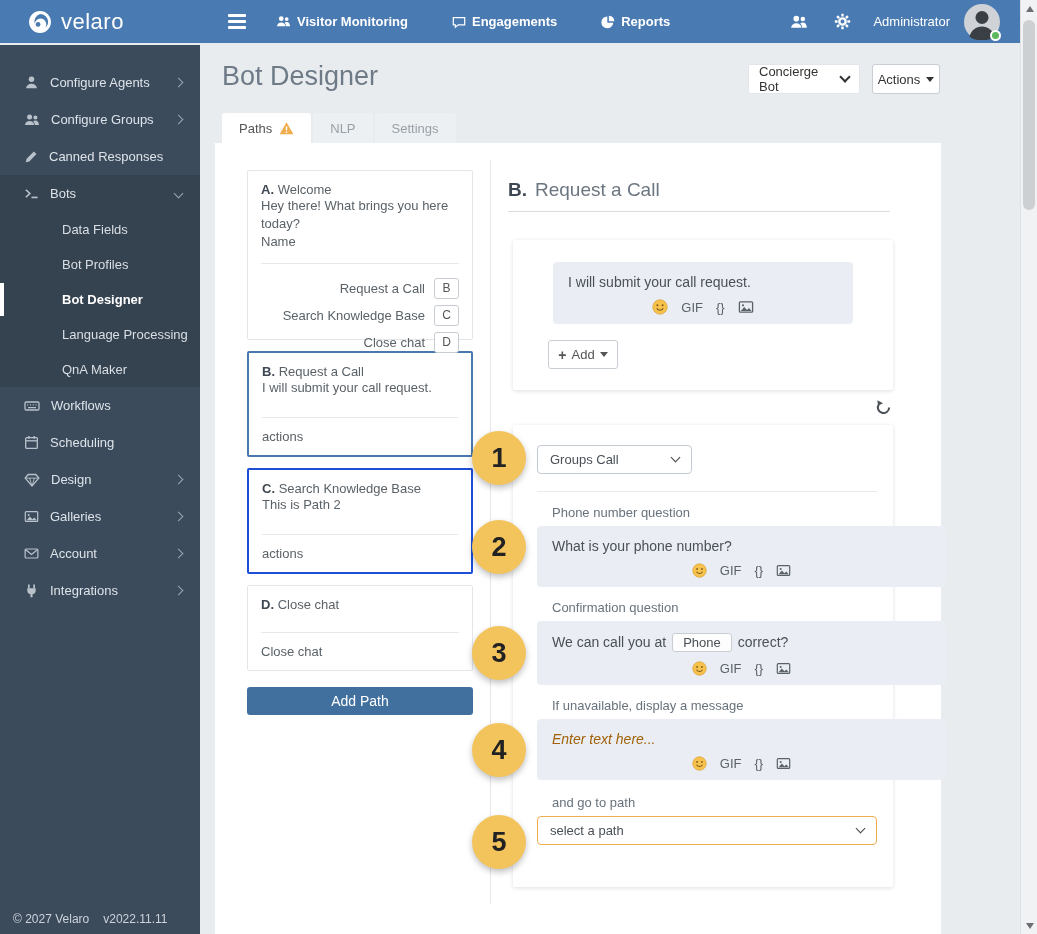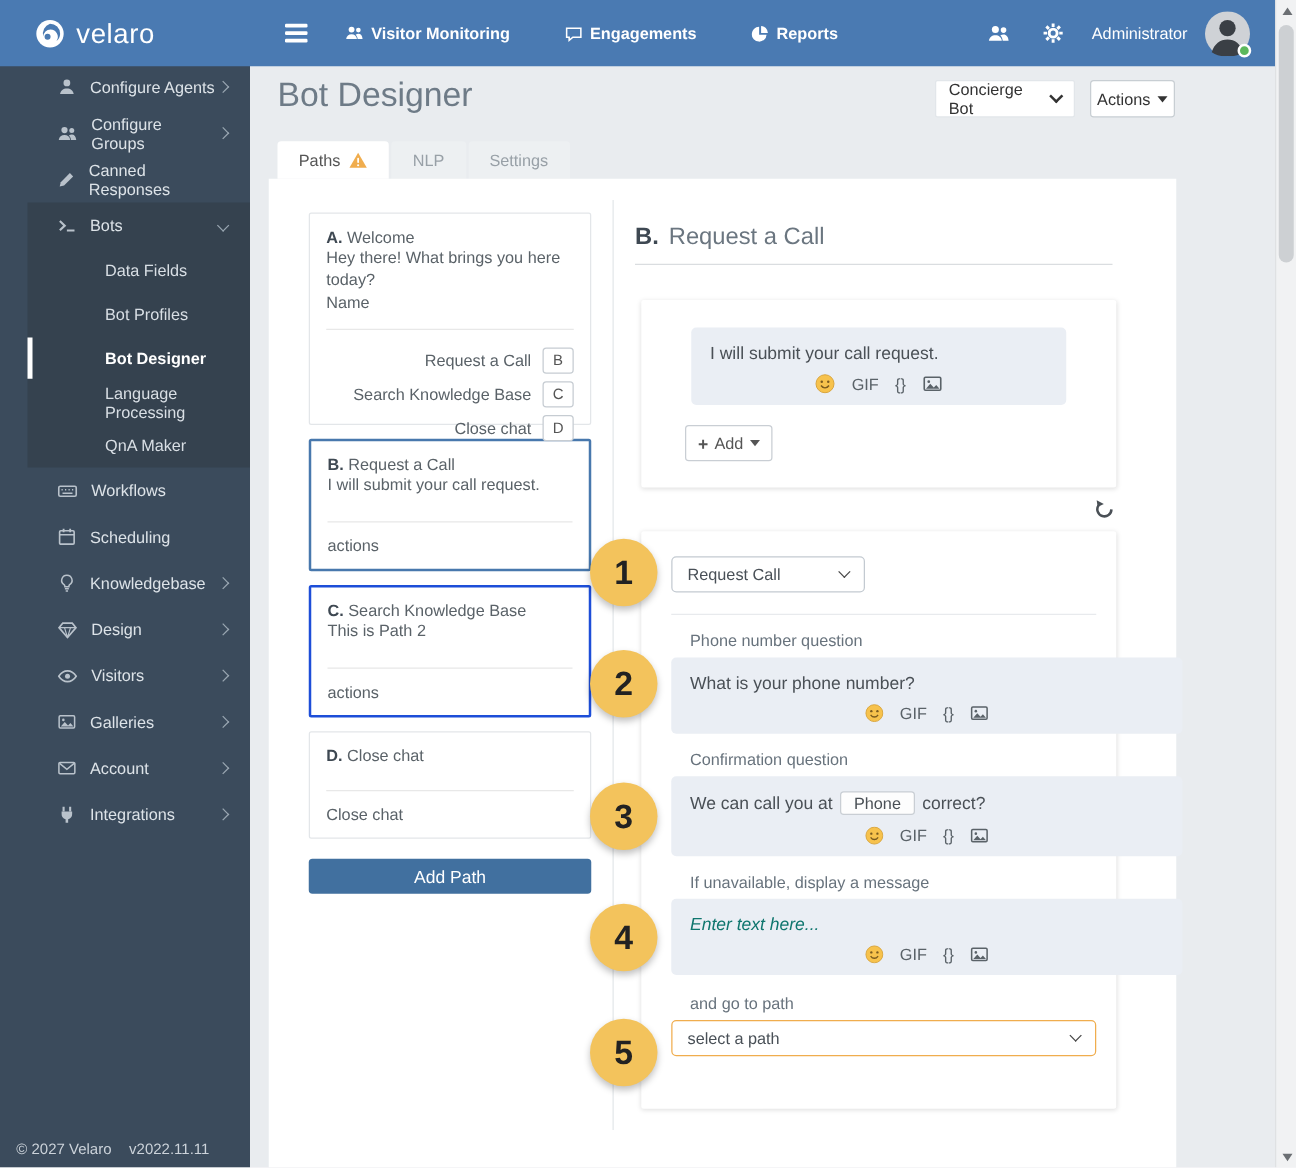--- a/index.html
+++ b/index.html
@@ -5,35 +5,35 @@
   * { margin:0; padding:0; box-sizing:border-box; }
   html,body { width:1037px; height:934px; }
   body {
     font-family:"Liberation Sans", sans-serif;
     background:#e9ecef; position:relative; overflow:hidden;
     color:#555;
   }
   svg.ic { display:inline-block; vertical-align:middle; }
 
   
-  .topbar{position:absolute;left:0;top:0;right:17px;height:53px;background:#4a7ab2;display:flex;align-items:center;z-index:30;}
+  .topbar{position:absolute;left:0;top:0;right:17px;height:43px;background:#4a7ab2;display:flex;align-items:center;z-index:30;}
   .brand{width:200px;display:flex;align-items:center;gap:9px;padding-left:28px;color:#fff;font-size:22px;font-weight:400;letter-spacing:.5px;}
   .hamburger{margin-left:22px;cursor:pointer;display:flex;flex-direction:column;gap:3px;padding:6px;}
   .hamburger i{display:block;width:18px;height:3px;background:#fff;border-radius:1px;}
   .topnav{display:flex;align-items:center;gap:44px;margin-left:24px;}
   .topnav .titem{display:flex;align-items:center;gap:6px;color:#fff;font-size:13px;font-weight:700;cursor:pointer;}
   .topspacer{flex:1;}
   .topicons{display:flex;align-items:center;gap:26px;margin-right:22px;color:#fff;}
   .topuser{color:#fff;font-size:13px;margin-right:14px;}
   .avatar{position:relative;width:36px;height:36px;margin-right:20px;cursor:pointer;}
   .avatar .dot{position:absolute;right:-1px;bottom:-1px;width:11px;height:11px;border-radius:50%;background:#5cb85c;border:2px solid #fff;}
 
   
   .sidebar{position:absolute;left:0;top:45px;bottom:0;width:200px;background:#3b4b5c;z-index:20;}
-  .snav{padding-top:6px;margin-left:22px;}
+  .snav{padding-top:19px;}
   .sitem{position:relative;height:37px;display:flex;align-items:center;padding:0 16px 0 24px;color:#dde3e8;font-size:13px;cursor:pointer;}
   .sitem .lbl{margin-left:11px;flex:1;}
   .chev{width:7px;height:7px;border-right:1.5px solid #9aa7b2;border-bottom:1.5px solid #9aa7b2;transform:rotate(-45deg);margin-right:2px;}
   .chev.down{transform:rotate(45deg);}
   .subwrap{background:#35424f;}
   .ssub{position:relative;height:35px;display:flex;align-items:center;padding-left:62px;color:#d9dfe5;font-size:13px;cursor:pointer;}
   .ssub.active{color:#fff;font-weight:700;}
   .ssub.active .bar{position:absolute;left:0;top:1px;bottom:1px;width:4px;background:#fff;}
   .sfooter{position:absolute;left:13px;bottom:8px;color:#ccd3da;font-size:12px;display:flex;gap:14px;}
 
@@ -73,21 +73,21 @@
   
   .rhead{position:absolute;left:293px;top:36px;width:382px;}
   .rhead .h{font-size:19px;color:#6b7680;}
   .rhead .h b{color:#3e4852;margin-right:8px;}
   .rhead hr{border:none;border-top:1px solid #dadde0;margin-top:10px;}
 
   .ecard{position:absolute;left:298px;width:380px;background:#fff;border-radius:2px;box-shadow:0 1px 4px rgba(0,0,0,0.13);}
   .msgcard{top:97px;height:150px;padding:22px 35px;}
   .gbox{background:#eaeef4;border-radius:4px;padding:12px 15px 9px;}
   .gbox .txt{font-size:14px;color:#4a5056;}
-  .gbox .txt.ph{font-style:italic;color:#0f766e;}
+  .gbox .txt.ph{font-style:italic;color:#a16207;}
   .iconrow{display:flex;justify-content:center;align-items:center;gap:13px;margin-top:9px;}
   .iconrow .tlabel{font-size:13px;color:#5a6268;cursor:pointer;}
   .addbtn{margin-top:16px;height:29px;width:70px;background:#fff;border:1px solid #c9ced4;border-radius:3px;display:flex;align-items:center;justify-content:center;gap:5px;font-size:13px;color:#555;cursor:pointer;}
   .addbtn .plus{font-weight:700;font-size:14px;}
   .addbtn .caret{border-top-color:#555;}
 
   .undo{position:absolute;left:660px;top:256px;color:#4a5056;cursor:pointer;}
 
   .formcard{top:282px;height:462px;padding:20px 16px 20px 24px;}
   .fselect{height:29px;border:1px solid #c3cad1;border-radius:4px;background:#fff;display:flex;align-items:center;justify-content:space-between;padding:0 12px;font-size:13px;color:#495057;cursor:pointer;}
@@ -310,38 +310,24 @@
         </svg>
       <span class="lbl">Workflows</span>
     </div>
     <div class="sitem">
       <svg class="ic" width="15" height="15" color="#b9c2cb">
           <use href="#i-calendar"></use>
         </svg>
       <span class="lbl">Scheduling</span>
     </div>
     <div class="sitem">
-      <svg class="ic" width="15" height="15" color="#b9c2cb">
-          <use href="#i-bulb"></use>
-        </svg>
-      <span class="lbl">Knowledgebase</span>
-      <span class="chev"></span>
-    </div>
-    <div class="sitem">
       <svg class="ic" width="16" height="16" color="#b9c2cb">
           <use href="#i-gem"></use>
         </svg>
       <span class="lbl">Design</span>
-      <span class="chev"></span>
-    </div>
-    <div class="sitem">
-      <svg class="ic" width="16" height="16" color="#b9c2cb">
-          <use href="#i-eye"></use>
-        </svg>
-      <span class="lbl">Visitors</span>
       <span class="chev"></span>
     </div>
     <div class="sitem">
       <svg class="ic" width="15" height="15" color="#b9c2cb">
           <use href="#i-image"></use>
         </svg>
       <span class="lbl">Galleries</span>
       <span class="chev"></span>
     </div>
     <div class="sitem">
@@ -467,21 +453,21 @@
         <span class="caret"></span>
       </div>
     </div>
 
     <svg class="ic undo" width="17" height="17">
         <use href="#i-undo"></use>
       </svg>
 
     <div class="ecard formcard">
       <div class="fselect sel-action">
-        <span>Request Call</span>
+        <span>Groups Call</span>
         <span class="selchev"></span>
       </div>
       <hr>
 
       <div class="flabel">Phone number question</div>
       <div class="gbox fbox">
         <div class="txt">What is your phone number?</div>
         <div class="iconrow">
           <svg class="ic" width="15" height="15">
               <use href="#i-smiley"></use>

